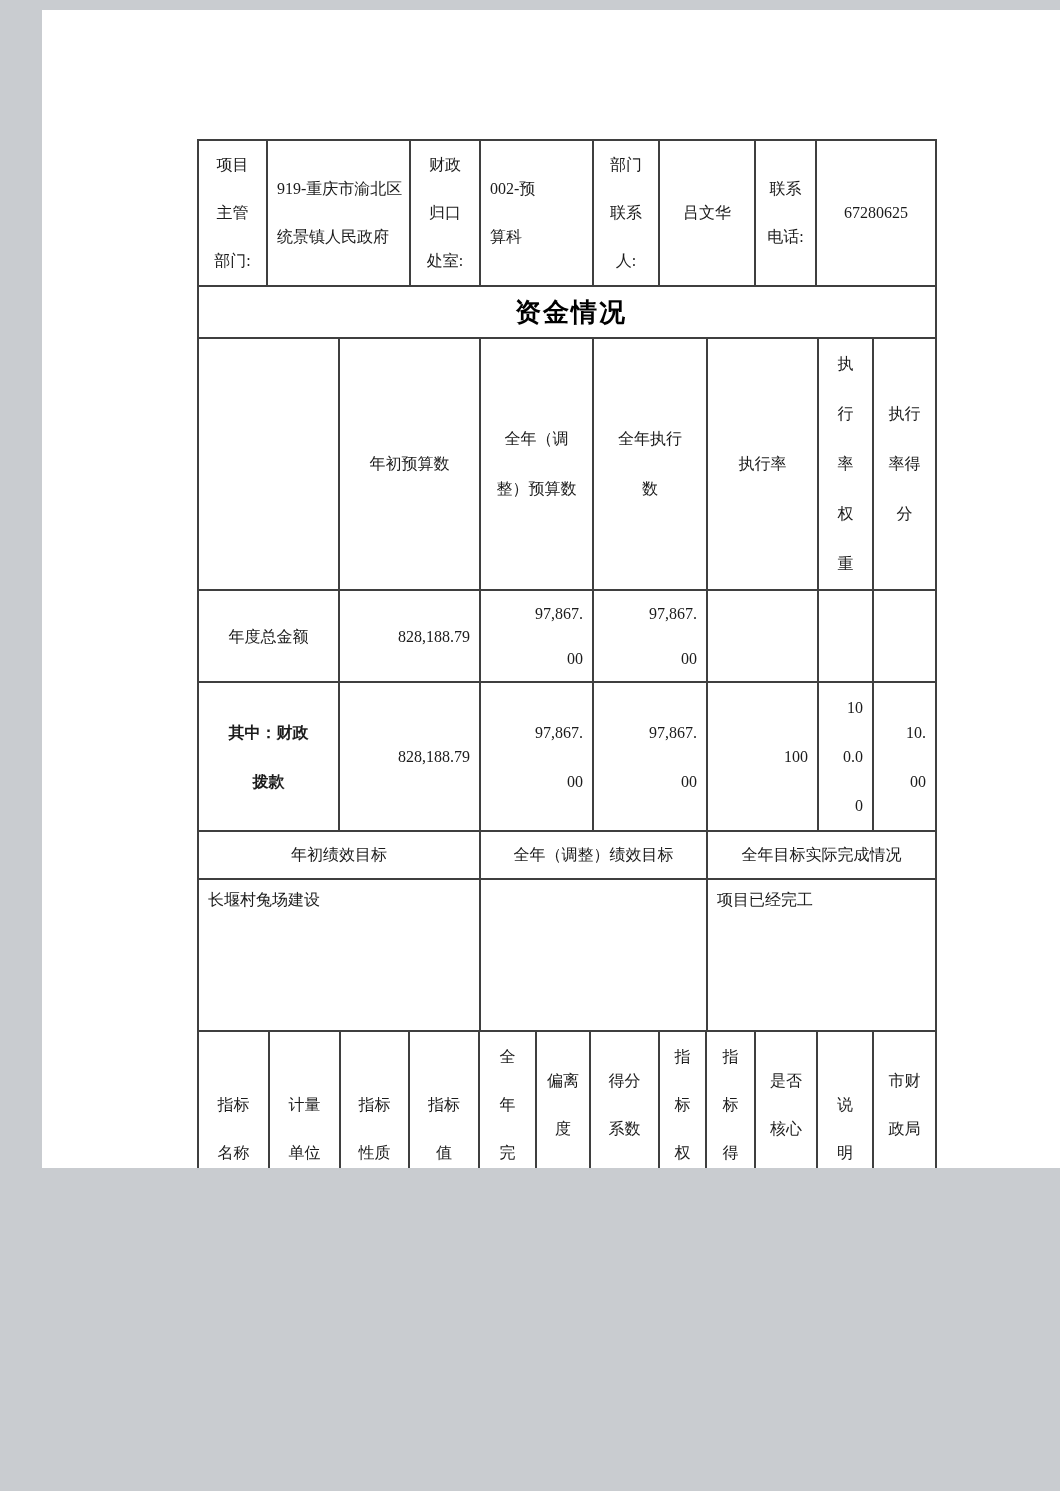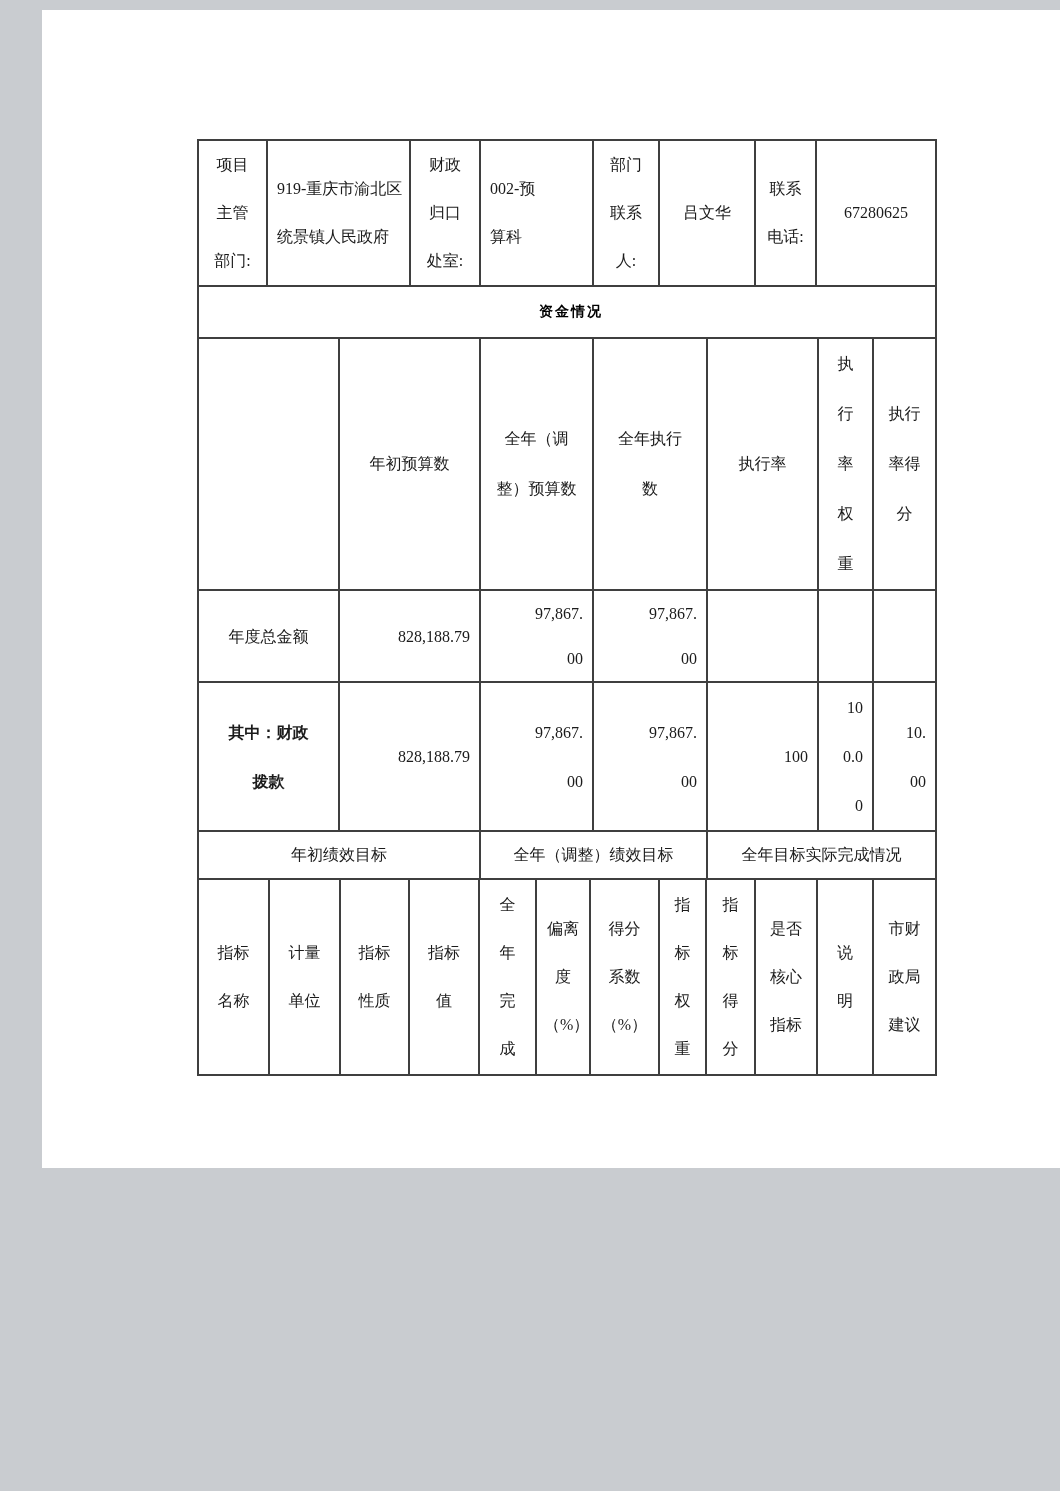--- a/index.html
+++ b/index.html
@@ -19,21 +19,21 @@
   table + table{margin-top:-2px;}
   td{
     border:2px solid #3f3f3f;
     padding:0;vertical-align:middle;text-align:center;
     font-size:16px;overflow:hidden;
   }
   
   td.band{
     height:50px;
     font-family:"Liberation Sans","DejaVu Sans",sans-serif;
-    font-weight:bold;font-size:14px;letter-spacing:2px;color:#000;padding-left:8px;
+    font-weight:bold;font-size:26px;letter-spacing:2px;color:#000;padding-left:8px;
   }
   .t4 td.band{height:42px;}
   .t3 td.band{height:50px;}
   
   .t1 td{height:140px;line-height:48px;}
   
   .t2 tr.hdr td{height:246px;line-height:50px;}
   .t2 tr.r1 td{height:89px;line-height:45px;}
   .t2 tr.r2 td{height:145px;line-height:49px;}
   
@@ -179,20 +179,25 @@
         <col style="width:282px">
           <col style="width:227px">
           <col style="width:229px">
       </colgroup>
       <tbody>
       <tr class="hdr">
         <td>年初绩效目标</td>
         <td>全年（调整）绩效目标</td>
         <td>全年目标实际完成情况</td>
       </tr>
+      <tr class="body">
+        <td>长堰村兔场建设</td>
+        <td></td>
+        <td>项目已经完工</td>
+      </tr>
     </tbody>
       </table>
 
     <table class="t4">
       <colgroup>
         <col style="width:71px">
           <col style="width:71px">
           <col style="width:69px">
         <col style="width:70px">
           <col style="width:57px">

